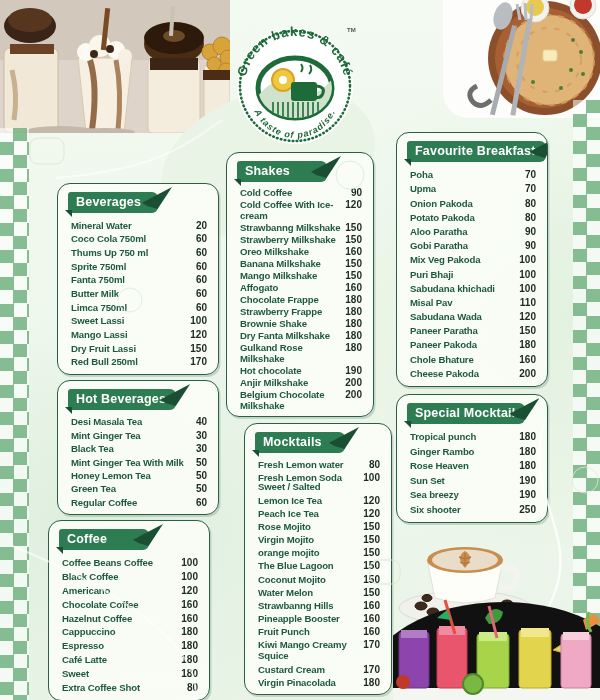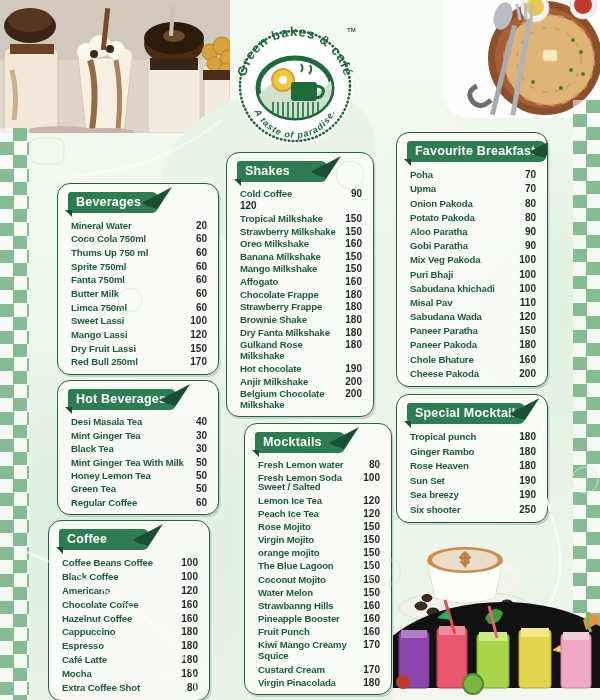--- a/index.html
+++ b/index.html
@@ -292,41 +292,42 @@
         </div>
         <div class="row">
           <span class="nm">Espresso</span>
           <span class="pr">180</span>
         </div>
         <div class="row">
           <span class="nm">Café Latte</span>
           <span class="pr">180</span>
         </div>
         <div class="row">
-          <span class="nm">Mocha</span>
+          <span class="nm">Sweet</span>
           <span class="pr">180</span>
         </div>
         <div class="row">
           <span class="nm">Extra Coffee Shot</span>
           <span class="pr">80</span>
         </div>
       </div>
   </div>
   <div class="panel" id="panel-shakes">
     <div class="hdr"><span class="hdr-text">Shakes</span></div>
     <div class="rows">
         <div class="row">
           <span class="nm">Cold Coffee</span>
           <span class="pr">90</span>
         </div>
         <div class="row">
+          <span class="nm">Cold Coffee With Ice-cream</span>
           <span class="pr">120</span>
         </div>
         <div class="row">
-          <span class="nm">Tropical Milkshake</span>
+          <span class="nm">Strawbanng Milkshake</span>
           <span class="pr">150</span>
         </div>
         <div class="row">
           <span class="nm">Strawberry Milkshake</span>
           <span class="pr">150</span>
         </div>
         <div class="row">
           <span class="nm">Oreo Milkshake</span>
           <span class="pr">160</span>
         </div>

